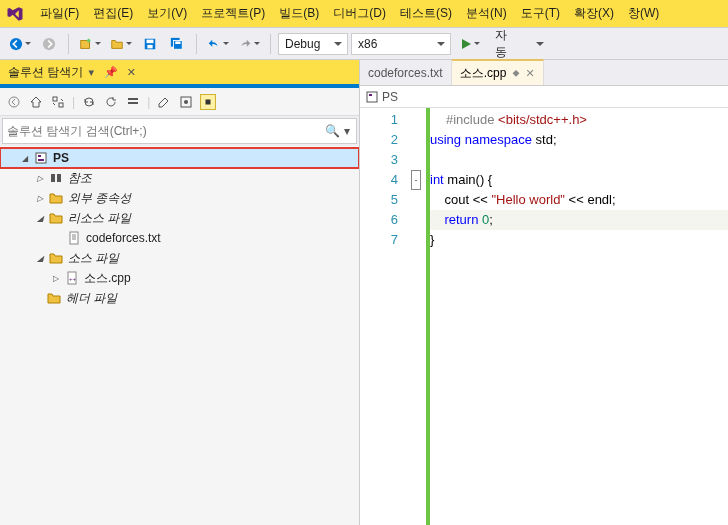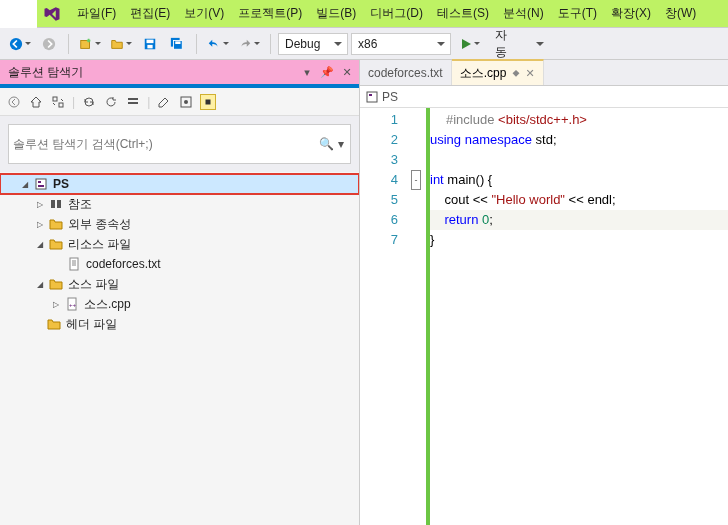--- a/index.html
+++ b/index.html
@@ -1,59 +1,59 @@
 <!DOCTYPE html>
 <html><head>
 <meta charset="utf-8">
 <style>
 * { box-sizing: border-box; margin: 0; padding: 0; font-family: "Malgun Gothic","Segoe UI",sans-serif; }
 body { width: 728px; height: 525px; background: #fff; font-size: 12px; overflow: hidden; position: relative; }
 
 
-.menu-bar { display: flex; align-items: center; height: 28px; background: #bef264; border-bottom: 1px solid #ccc; padding-left: 4px; margin-left: 37px; }
+.menu-bar { display: flex; align-items: center; height: 28px; background: #fde047; border-bottom: 1px solid #ccc; padding-left: 4px; }
 .menu-logo { width: 22px; height: 22px; margin-right: 8px; display: flex; align-items: center; justify-content: center; }
 .menu-items { display: flex; gap: 2px; }
 .menu-item { padding: 4px 6px; color: #1e1e1e; cursor: pointer; }
 
 
 .toolbar { display: flex; align-items: center; height: 32px; background: #eeeef2; border-bottom: 1px solid #ccc; padding-left: 6px; gap: 3px; }
 .tb-btn { display: inline-flex; align-items: center; justify-content: center; height: 24px; min-width: 24px; padding: 0 3px; cursor: pointer; }
 .tb-sep { width: 1px; height: 20px; background: #ccc; margin: 0 4px; }
 .tb-dropdown { display: inline-flex; align-items: center; height: 22px; background: #fff; border: 1px solid #ccc; padding: 0 34px 0 6px; position: relative; cursor: pointer; }
 .tb-dropdown::after { content: ""; position: absolute; right: 5px; top: 50%; margin-top: -2px; border: 4px solid transparent; border-top-color: #555; }
 .tb-text { color: #1e1e1e; font-size: 12px; }
 .chevron-down { width: 0; height: 0; border: 3px solid transparent; border-top-color: #555; margin-left: 2px; margin-top: 3px; }
 
 
 .main { display: flex; height: calc(525px - 60px); }
 
 
 .panel { width: 360px; display: flex; flex-direction: column; background: #eeeef2; border-right: 1px solid #ccc; }
-.panel-header { display: flex; align-items: center; justify-content: space-between; height: 24px; background: #f9a8d4; padding: 0 4px 0 8px; color: #1e1e1e; }
+.panel-header { display: flex; align-items: center; height: 24px; background: #fde047; padding: 0 4px 0 8px; color: #1e1e1e; }
 .panel-header-right { display: flex; gap: 4px; }
 .panel-btn { width: 16px; height: 16px; display: flex; align-items: center; justify-content: center; cursor: pointer; color: #555; font-size: 11px; }
 .panel-accent { height: 4px; background: #007acc; }
 .panel-toolbar { display: flex; align-items: center; height: 28px; background: #f5f5f5; border-bottom: 1px solid #ddd; padding: 0 6px; gap: 6px; }
 .panel-toolbar .ico { width: 16px; height: 16px; display: inline-flex; align-items: center; justify-content: center; color: #555; cursor: pointer; }
-.panel-search { display: flex; align-items: center; height: 40px; background: #fff; border: 1px solid #ccc; margin: 8px; padding: 0 4px; position: relative; }
+.panel-search { display: flex; align-items: center; height: 26px; background: #fff; border: 1px solid #ccc; margin: 2px; padding: 0 4px; position: relative; }
 .panel-search input { border: none; outline: none; flex: 1; font-size: 12px; color: #333; }
 .panel-search .search-icon { position: absolute; right: 6px; color: #555; }
 
 .tree { flex: 1; background: #f5f5f5; overflow: auto; padding: 2px 0; }
 .tree-row { display: flex; align-items: center; height: 20px; padding-left: 6px; cursor: pointer; position: relative; }
 .tree-row.selected { background: #cce8ff; border: 1px solid #99d1ff; }
 .tree-row.highlighted { outline: 2px solid #e03c31; outline-offset: -1px; }
 .tree-toggle { width: 12px; height: 12px; display: inline-flex; align-items: center; justify-content: center; margin-right: 2px; color: #555; }
 .tree-toggle.open::before { content: "◢"; font-size: 8px; color: #555; }
 .tree-toggle.closed::before { content: "▷"; font-size: 8px; color: #555; }
 .tree-icon { width: 16px; height: 16px; display: inline-flex; align-items: center; justify-content: center; margin-right: 4px; }
 .tree-label { color: #1e1e1e; }
 .tree-label.bold { font-weight: bold; }
 .indent-1 { padding-left: 18px; }
-.indent-2 { padding-left: 34px; }
+.indent-2 { padding-left: 34px; font-style: italic; }
 .indent-3 { padding-left: 50px; }
 .indent-4 { padding-left: 66px; }
 
 
 .editor-area { flex: 1; display: flex; flex-direction: column; background: #fff; }
 .tabs { display: flex; align-items: stretch; height: 26px; background: #eeeef2; border-bottom: 1px solid #ccc; }
 .tab { display: flex; align-items: center; padding: 0 8px; background: #eeeef2; color: #555; cursor: pointer; border-right: 1px solid #ddd; gap: 6px; }
 .tab.active { background: #fef7e5; color: #000; border-top: 2px solid #e5c365; margin-top: -1px; }
 .tab .close-x { color: #888; font-size: 11px; }
 .tab .pin { color: #888; font-size: 10px; }

